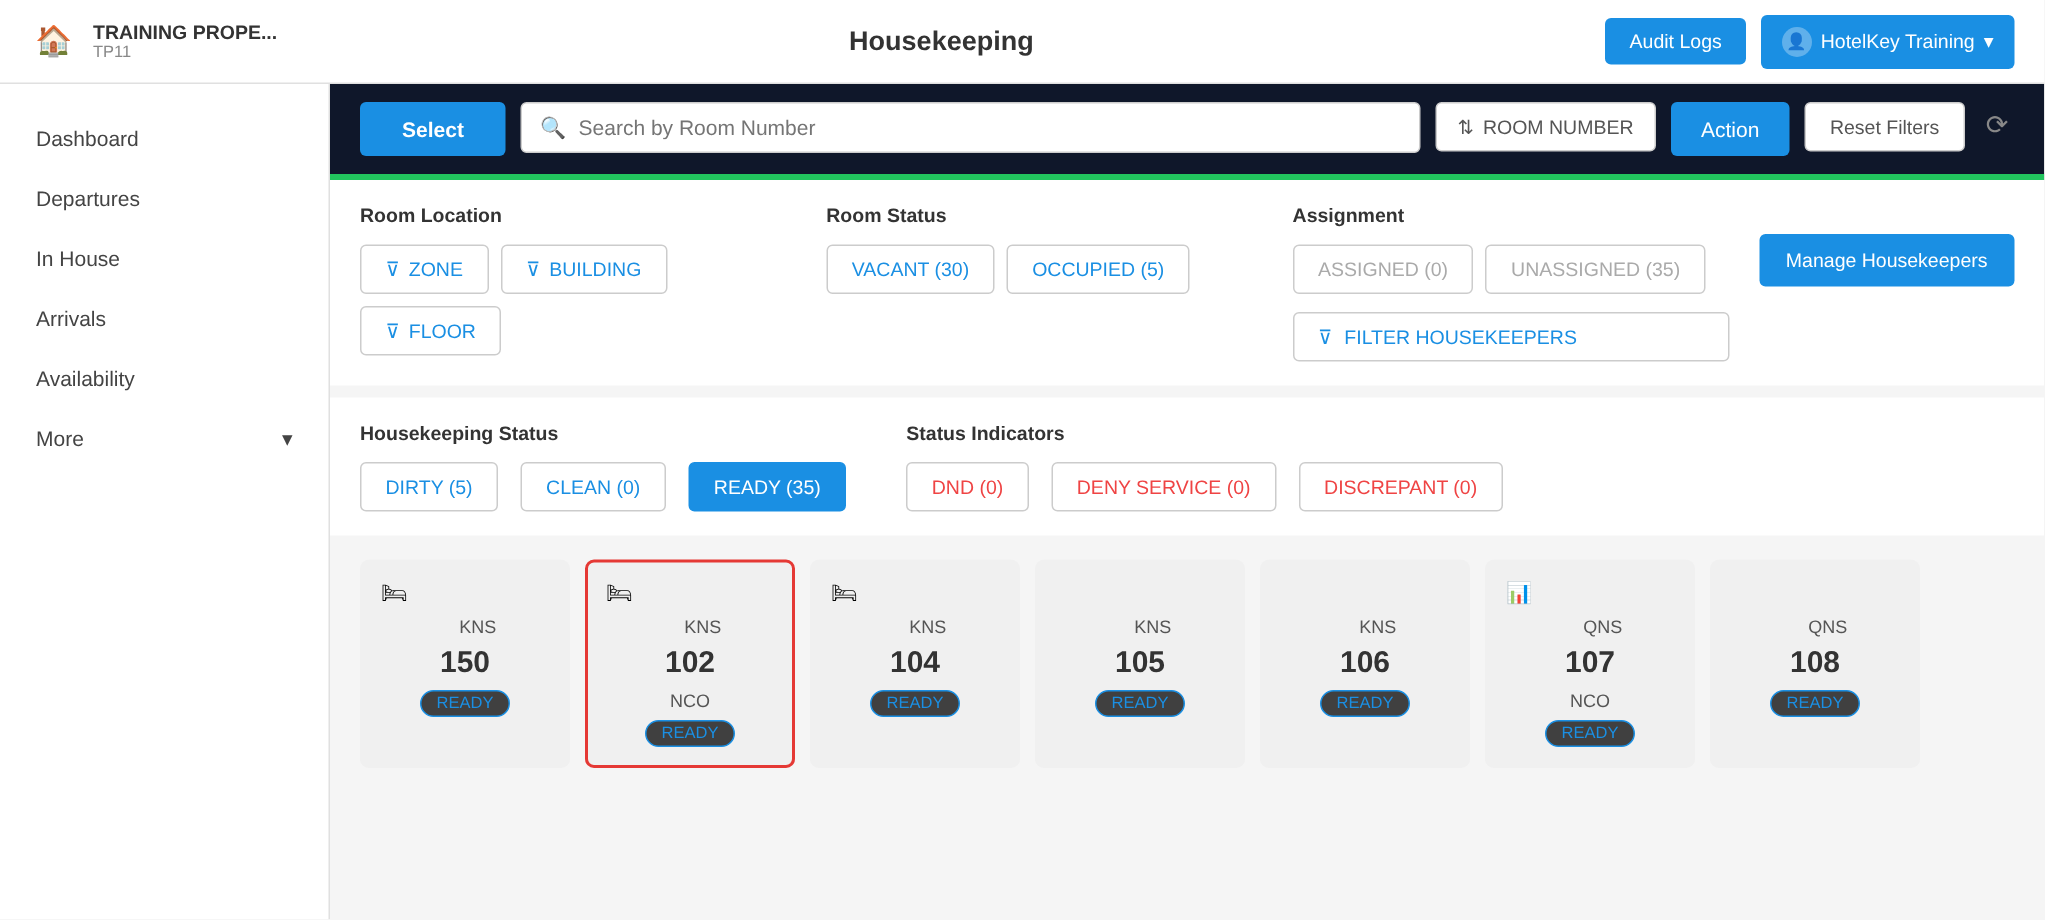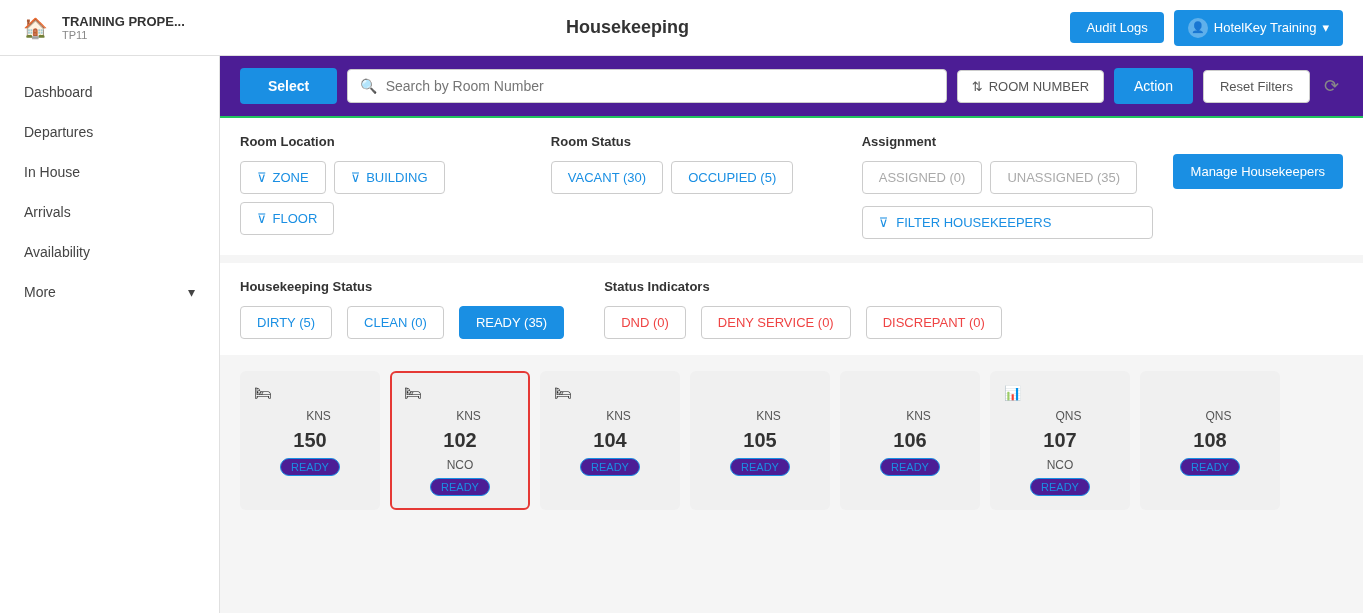--- a/index.html
+++ b/index.html
@@ -23,21 +23,21 @@
 
     
     .sidebar { width: 220px; background: #fff; border-right: 1px solid #e0e0e0; padding: 16px 0; flex-shrink: 0; }
     .sidebar-item { padding: 12px 24px; font-size: 14px; color: #444; cursor: pointer; }
     .sidebar-item.more { display: flex; align-items: center; justify-content: space-between; }
 
     
     .content { flex: 1; overflow-y: auto; background: #f5f5f5; }
 
     
-    .toolbar { background: #4c1d95; padding: 12px 20px; display: flex; align-items: center; gap: 10px; border-bottom: 2px solid #22c55e; }
+    .toolbar { background: #0f172a; padding: 12px 20px; display: flex; align-items: flex-start; gap: 10px; border-bottom: 4px solid #22c55e; }
     .select-btn { background: #1a8fe3; color: #fff; border: none; border-radius: 4px; padding: 10px 28px; font-size: 14px; font-weight: 600; cursor: pointer; }
     .search-box { flex: 1; display: flex; align-items: center; border: 1px solid #ccc; border-radius: 4px; padding: 8px 12px; background: #fff; gap: 8px; }
     .search-box input { border: none; outline: none; font-size: 14px; color: #999; width: 100%; }
     .search-icon { color: #aaa; font-size: 14px; }
     .sort-btn { display: flex; align-items: center; gap: 6px; border: 1px solid #ccc; border-radius: 4px; padding: 8px 14px; background: #fff; cursor: pointer; font-size: 13px; color: #555; }
     .action-btn { background: #1a8fe3; color: #fff; border: none; border-radius: 4px; padding: 10px 20px; font-size: 14px; cursor: pointer; font-weight: 500; }
     .reset-btn { border: 1px solid #ccc; border-radius: 4px; padding: 8px 16px; background: #fff; font-size: 13px; cursor: pointer; color: #555; }
     .refresh-btn { border: none; background: none; cursor: pointer; font-size: 18px; color: #888; padding: 4px; }
 
     
@@ -60,21 +60,21 @@
 
     
     .rooms-section { padding: 16px 20px; }
     .rooms-grid { display: flex; flex-wrap: wrap; gap: 10px; }
     .room-card { width: 140px; background: #f0f0f0; border-radius: 6px; padding: 12px; display: flex; flex-direction: column; align-items: center; gap: 6px; cursor: pointer; position: relative; border: 2px solid transparent; }
     .room-card.selected-red { border: 2px solid #e53935; }
     .room-card-top { width: 100%; display: flex; justify-content: flex-start; height: 18px; }
     .room-zone { font-size: 12px; color: #555; padding-left: 17px; }
     .room-number { font-size: 20px; font-weight: 700; color: #333; }
     .room-type { font-size: 12px; color: #555; }
-    .room-badge { border: 1px solid #1a8fe3; border-radius: 12px; padding: 2px 10px; font-size: 11px; color: #1a8fe3; background: #4c1d95; }
+    .room-badge { border: 1px solid #1a8fe3; border-radius: 12px; padding: 2px 10px; font-size: 11px; color: #1a8fe3; background: #404040; }
     .filter-full-row { width: 100%; border: 1px solid #ccc; border-radius: 4px; padding: 8px 16px; background: #fff; font-size: 13px; cursor: pointer; color: #1a8fe3; display: flex; align-items: center; gap: 8px; }
   </style>
 </head>
 <body>
 
 <div class="header">
   <div class="header-left">
     <div class="home-icon">🏠</div>
     <div class="property-info">
       <span class="property-name">TRAINING PROPE...</span>

